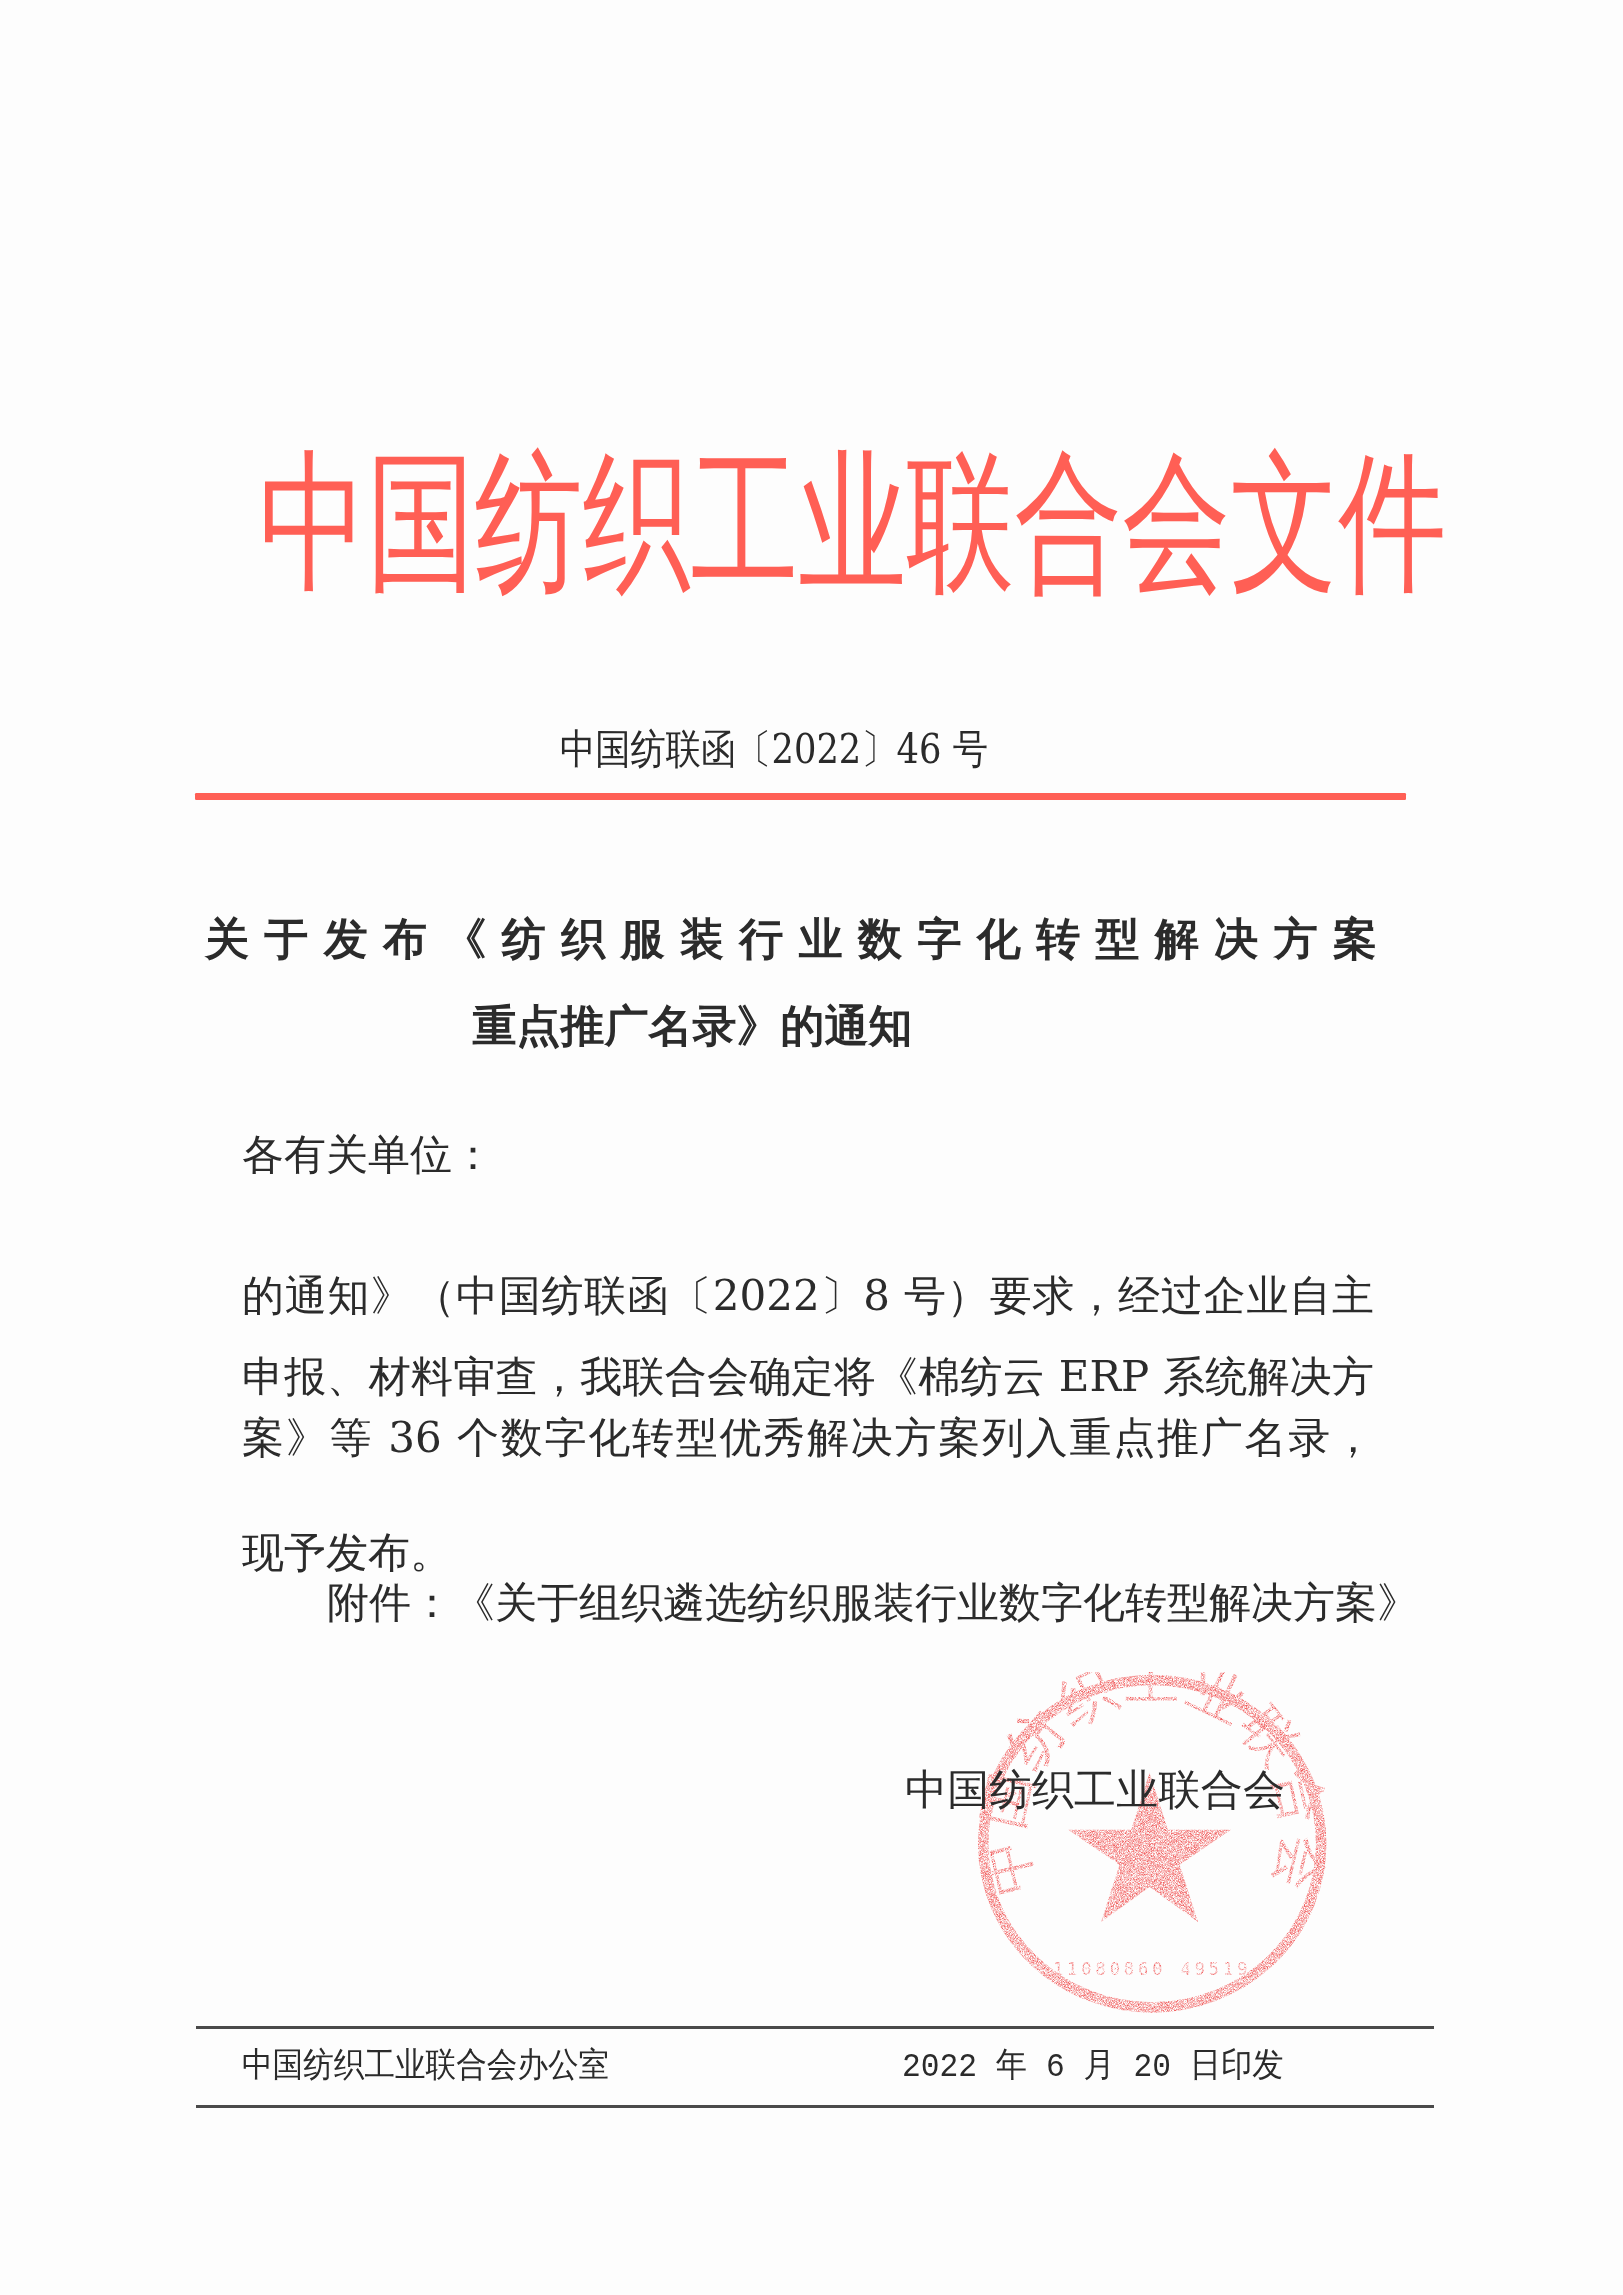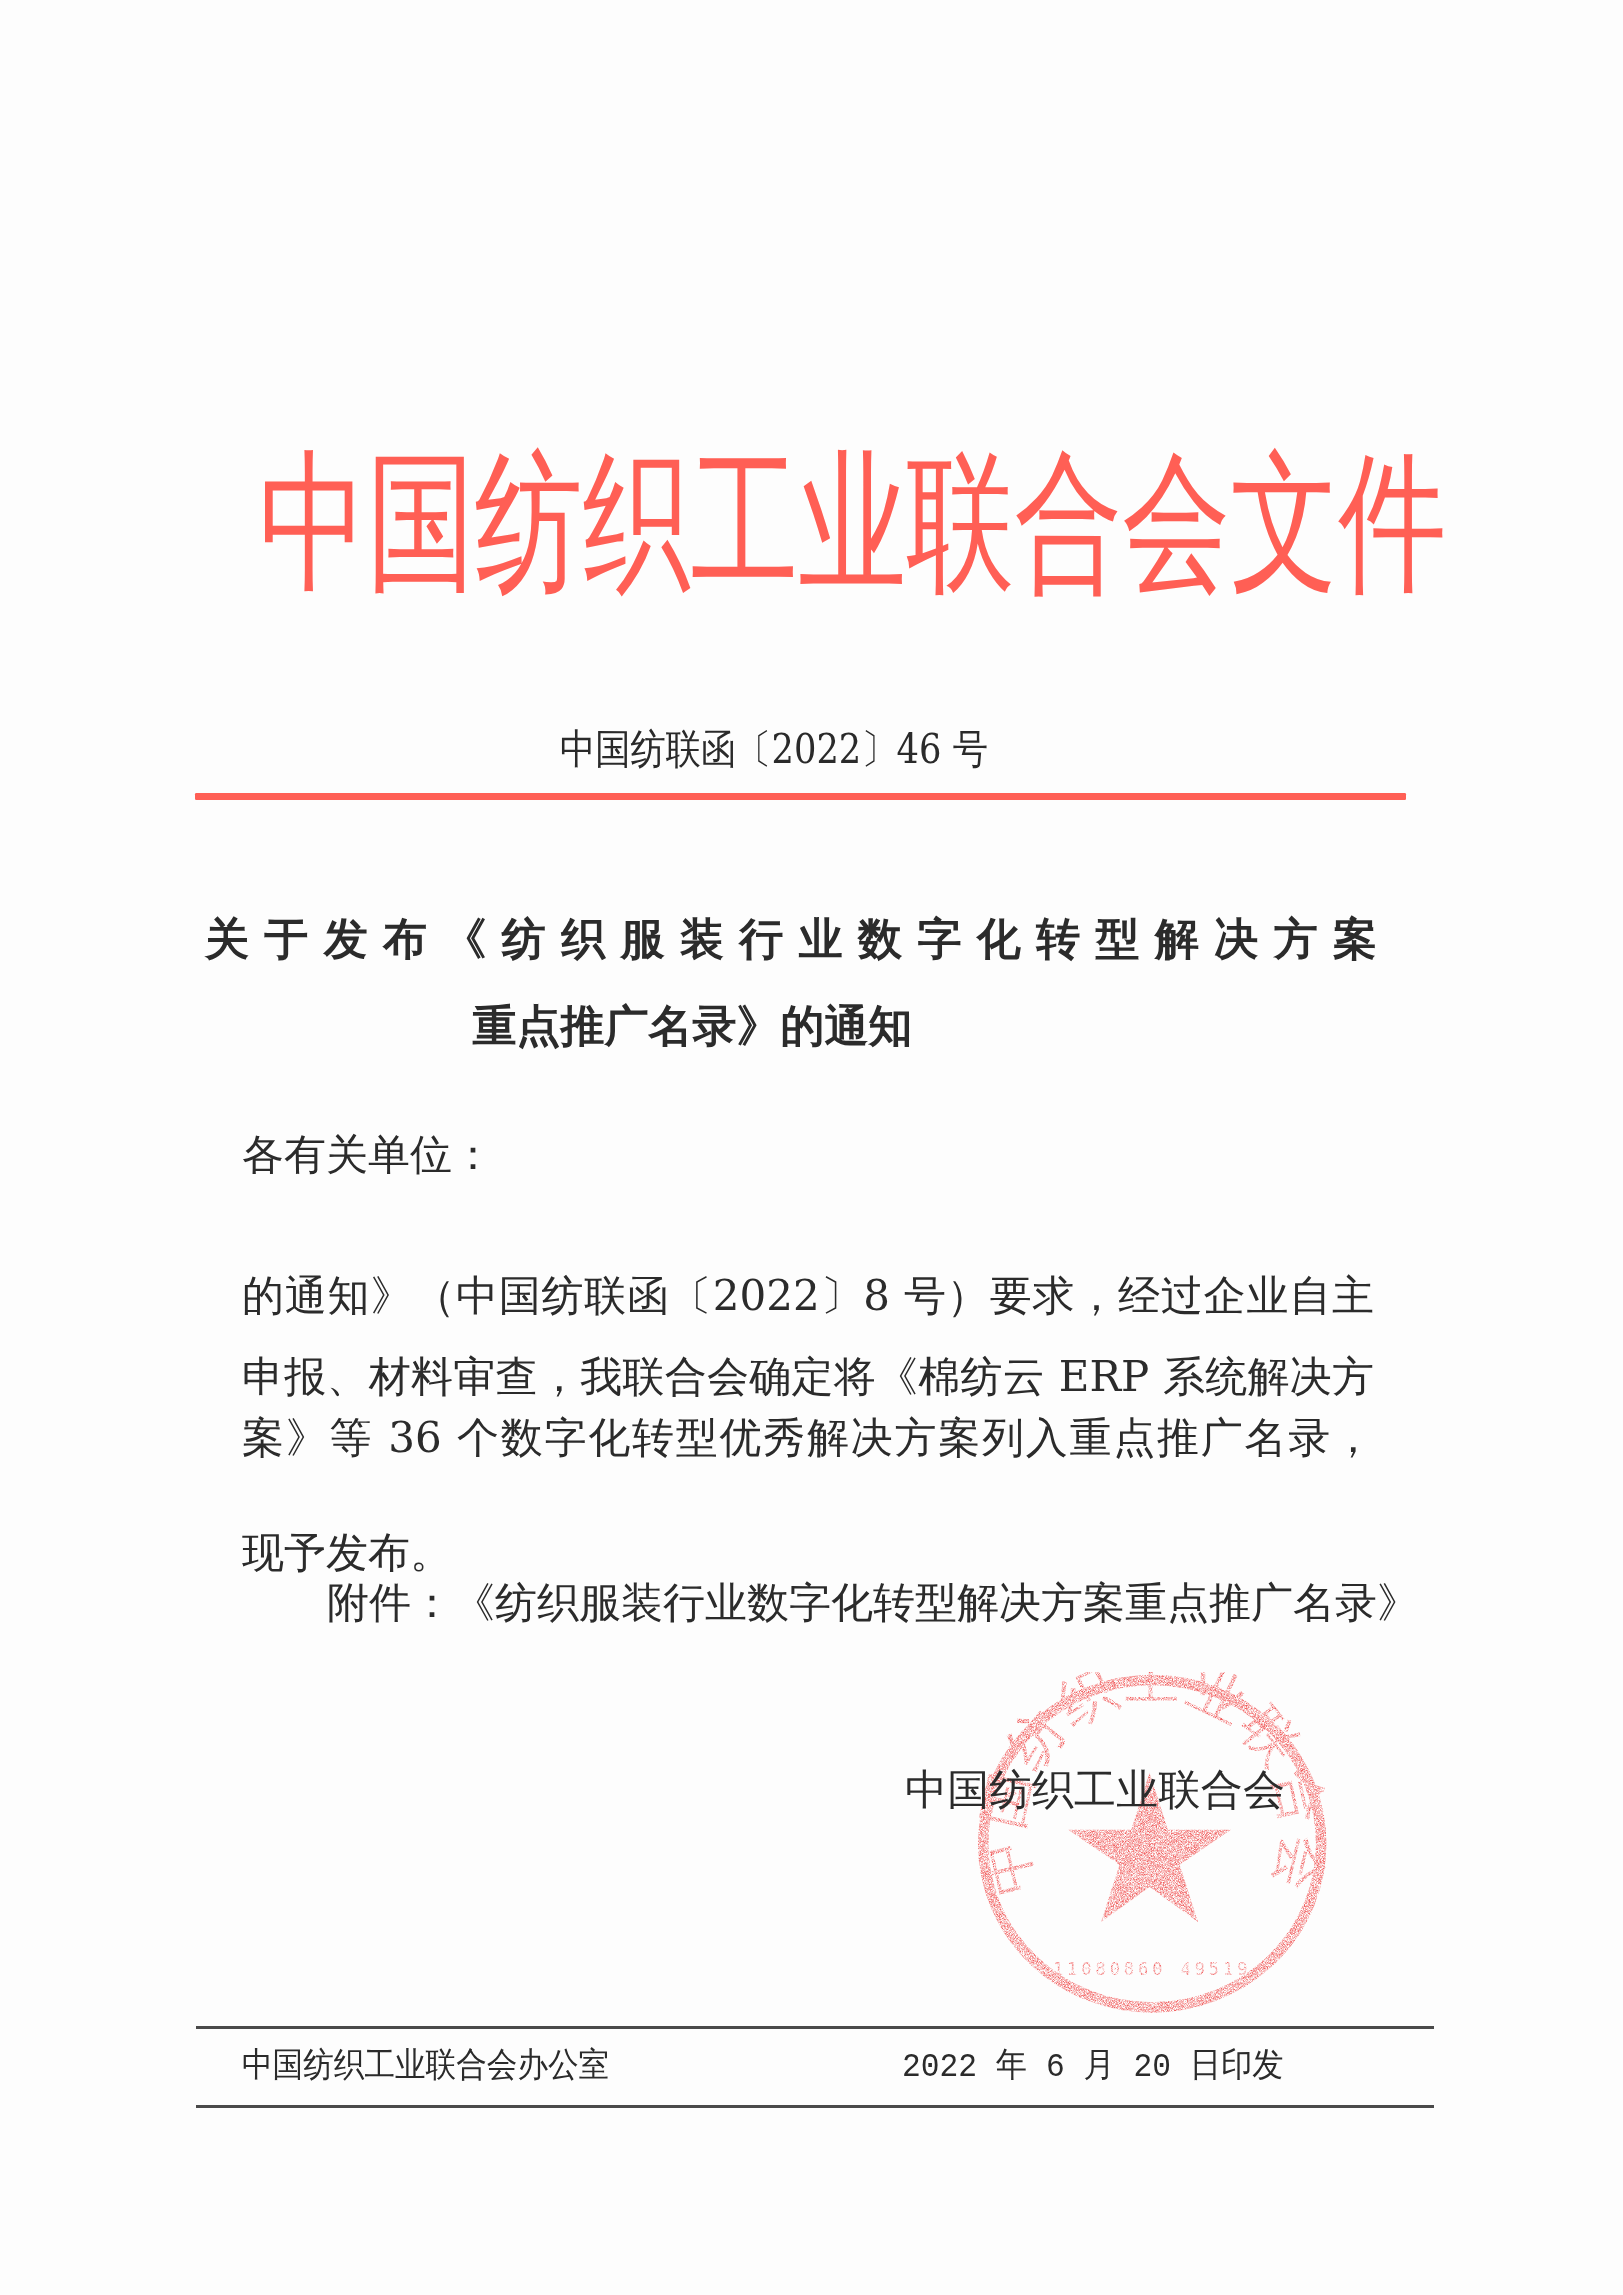--- a/index.html
+++ b/index.html
@@ -92,21 +92,21 @@
 
   <div class="title-line title-1">关于发布《纺织服装行业数字化转型解决方案</div>
   <div class="title-line title-2">重点推广名录》的通知</div>
 
   <div class="body-line greeting">各有关单位：</div>
   <div class="body-line b2">的通知》（中国纺联函〔2022〕8 号）要求，经过企业自主</div>
   <div class="body-line b3">申报、材料审查，我联合会确定将《棉纺云 ERP 系统解决方</div>
   <div class="body-line b4">案》等 36 个数字化转型优秀解决方案列入重点推广名录，</div>
   <div class="body-line b5">现予发布。</div>
 
-  <div class="body-line attach">附件：《纺织服装行业数字化转型解决方案重点推广名录》</div>
+  <div class="body-line attach">附件：《关于组织遴选纺织服装行业数字化转型解决方案》</div>
 
   <svg class="stamp" viewBox="0 0 545 525" xmlns="http://www.w3.org/2000/svg">
     <defs>
       <path id="arcTop" d="M 95 330 A 200 200 0 1 1 455 330"></path>
       <filter id="rough">
         <feTurbulence type="fractalNoise" baseFrequency="0.9" numOctaves="2" result="noise"></feTurbulence>
         <feColorMatrix in="noise" type="matrix" values="0 0 0 0 1  0 0 0 0 1  0 0 0 0 1  0 0 0 -2.2 1.5" result="mask"></feColorMatrix>
         <feComposite in="SourceGraphic" in2="mask" operator="in"></feComposite>
       </filter>
     </defs>

